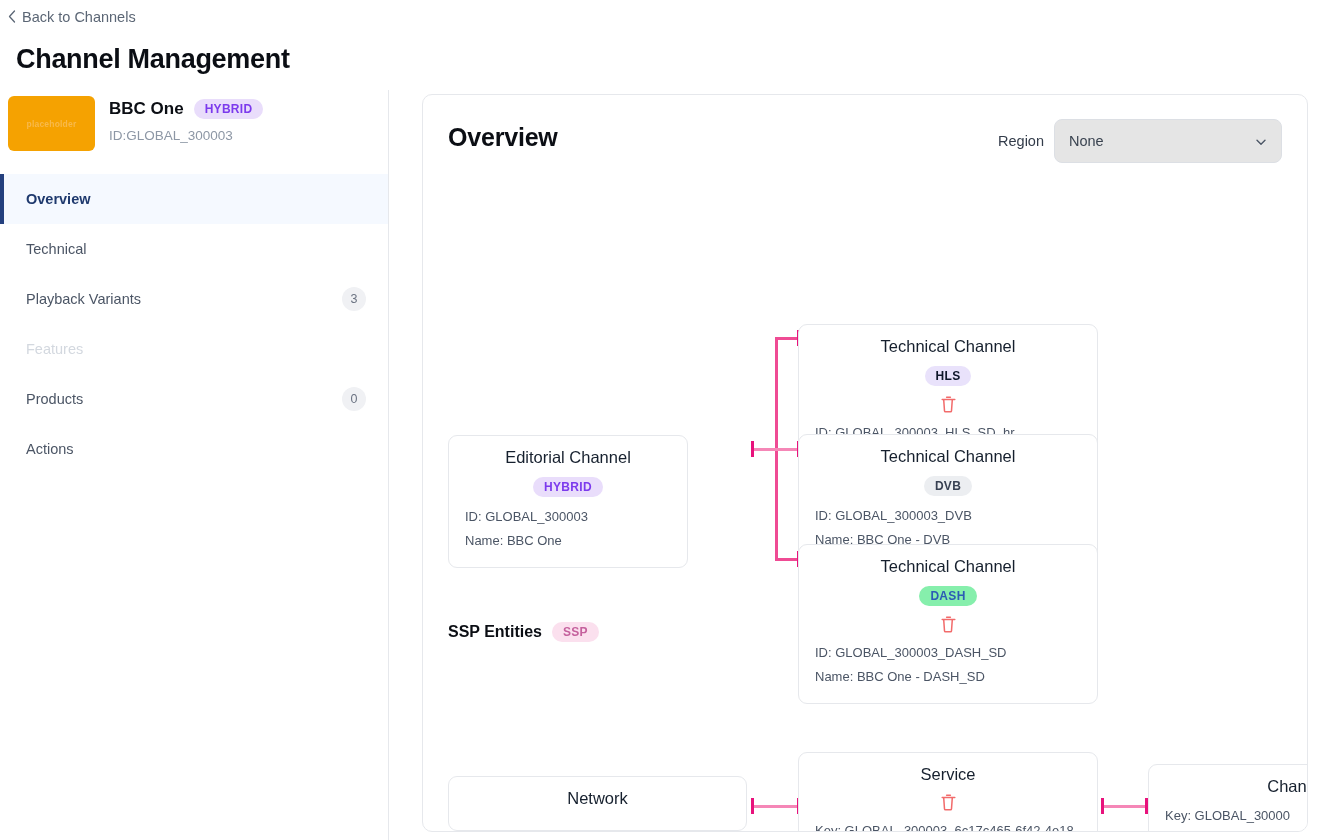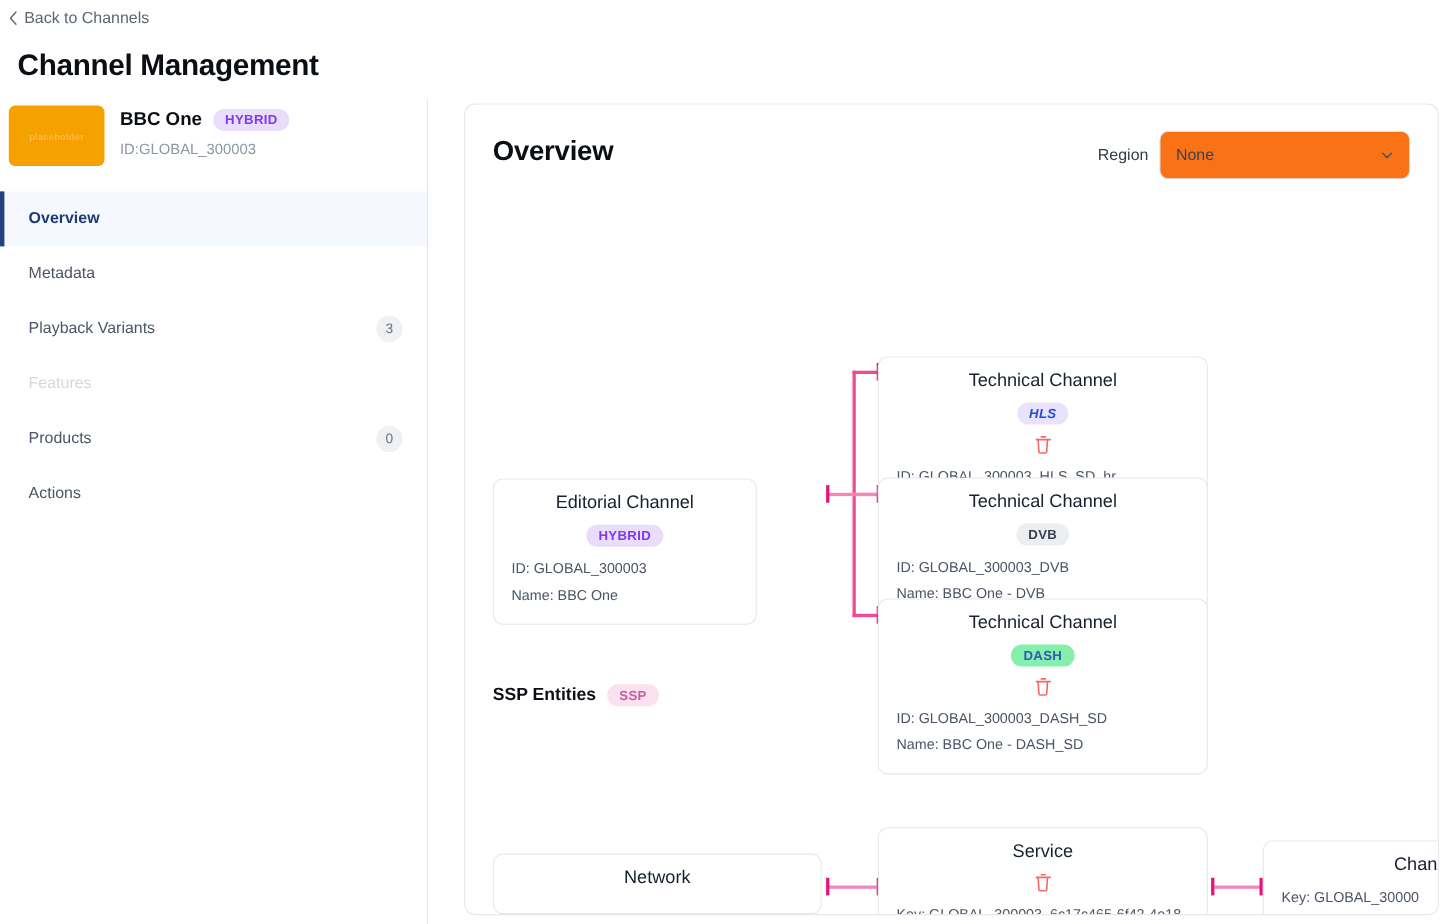--- a/index.html
+++ b/index.html
@@ -90,21 +90,21 @@
     align-items: center;
     justify-content: center;
     border-radius: 999px;
     font-size: 12px;
     font-weight: bold;
     letter-spacing: 0.3px;
     padding: 4px 11px;
     line-height: 1;
   }
   .badge-hybrid { background: #e9ddfb; color: #7c3aed; }
-  .badge-hls    { background: #e9e2fb; color: #1d4ed8; font-style: italic; }
+  .badge-hls    { background: #e9e2fb; color: #0f172a; }
   .badge-dvb    { background: #eceef1; color: #384152; }
   .badge-dash   { background: #86efac; color: #2c5bb5; }
   .badge-opf    { background: #d9e8f7; color: #3c7fc0; font-weight:bold; }
   .badge-ssp    { background: #fbe0ee; color: #c5619d; font-weight:bold; }
 
   
   .nav { margin-top: 18px; }
   .nav-item {
     position: relative;
     height: 50px;
@@ -173,21 +173,21 @@
     align-items: center;
     gap: 10px;
   }
   .region-label { font-size: 14.5px; color: #333c4a; }
   .select {
     position: relative;
     width: 228px;
     height: 44px;
     border: 1px solid #dcdfe4;
     border-radius: 8px;
-    background: #f97316;
+    background: #e5e5e5;
     display: flex;
     align-items: center;
     padding: 0 14px;
     font-size: 14.5px;
     color: #3a4350;
     cursor: pointer;
   }
   .select-caret {
     position: absolute;
     right: 14px;
@@ -279,21 +279,21 @@
       </div>
       <div class="chan-id">ID:GLOBAL_300003</div>
     </div>
   </div>
 
   <div class="nav">
     <div class="nav-item active">
       <span class="nav-label">Overview</span>
     </div>
     <div class="nav-item">
-      <span class="nav-label">Metadata</span>
+      <span class="nav-label">Technical</span>
     </div>
     <div class="nav-item">
       <span class="nav-label">Playback Variants</span>
       <span class="nav-count">3</span>
     </div>
     <div class="nav-item disabled">
       <span class="nav-label">Features</span>
     </div>
     <div class="nav-item">
       <span class="nav-label">Products</span>

